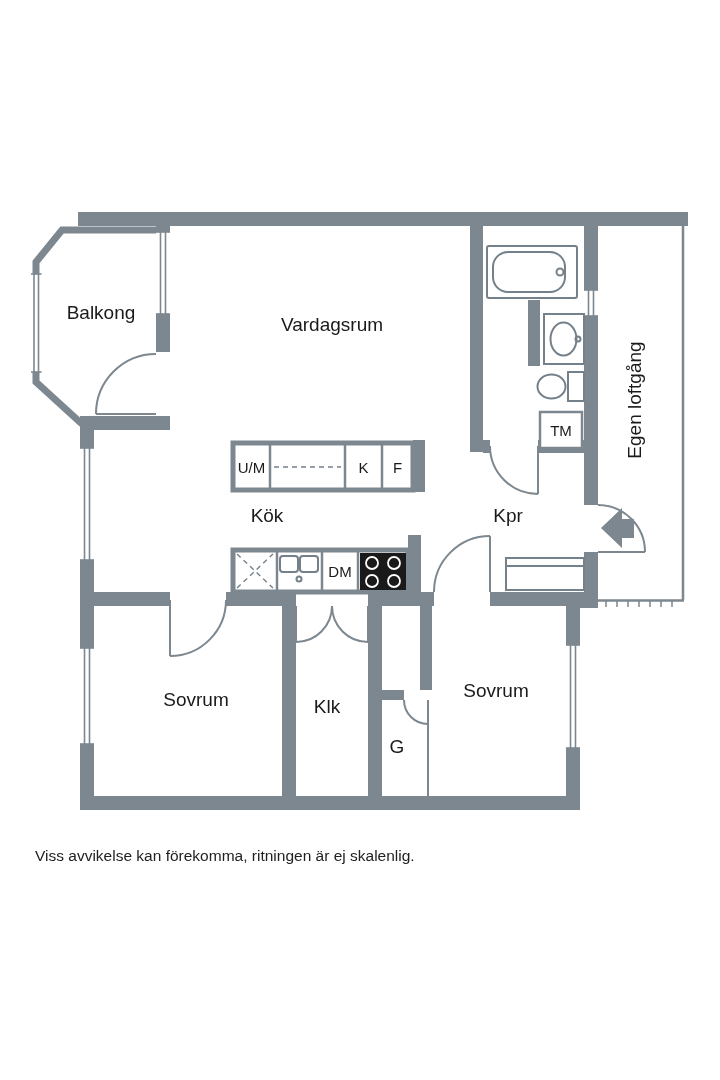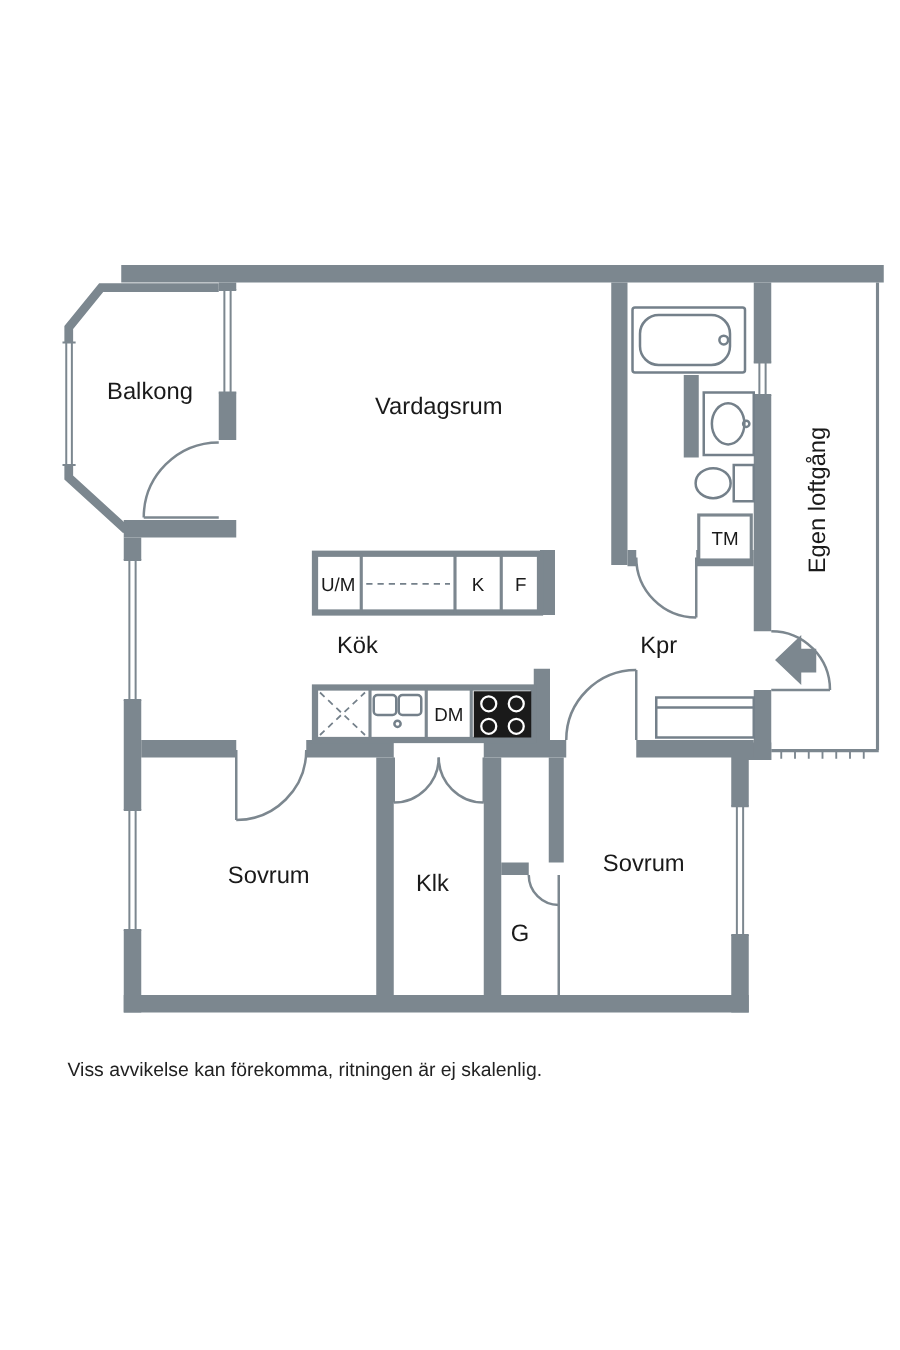--- a/index.html
+++ b/index.html
@@ -3,21 +3,21 @@
 <meta charset="utf-8">
 <style>
   :root{
     --wall:#7c878f;
     --fixture:#74808a;
     --text:#1a1a1a;
     --stove:#1a1a1a;
     --bg:#ffffff;
   }
   html,body{margin:0;padding:0;background:var(--bg);}
-  .page{position:relative;width:696px;height:1080px;background:var(--bg);overflow:hidden;margin-left:19px;}
+  .page{position:relative;width:696px;height:1080px;background:var(--bg);overflow:hidden;}
   svg{display:block;}
   .w{fill:var(--wall);}
   .outline{stroke:var(--wall);fill:none;}
   .win{stroke:var(--wall);stroke-width:1.6;fill:none;}
   .door{stroke:var(--wall);stroke-width:2;fill:none;}
   .thin{stroke:var(--wall);fill:none;}
   .fx{stroke:var(--fixture);stroke-width:2;fill:#fff;}
   .fxn{stroke:var(--fixture);stroke-width:2;fill:none;}
   .counter{stroke:var(--wall);stroke-width:5;fill:#fff;}
   .divider{stroke:var(--wall);stroke-width:2.5;}

